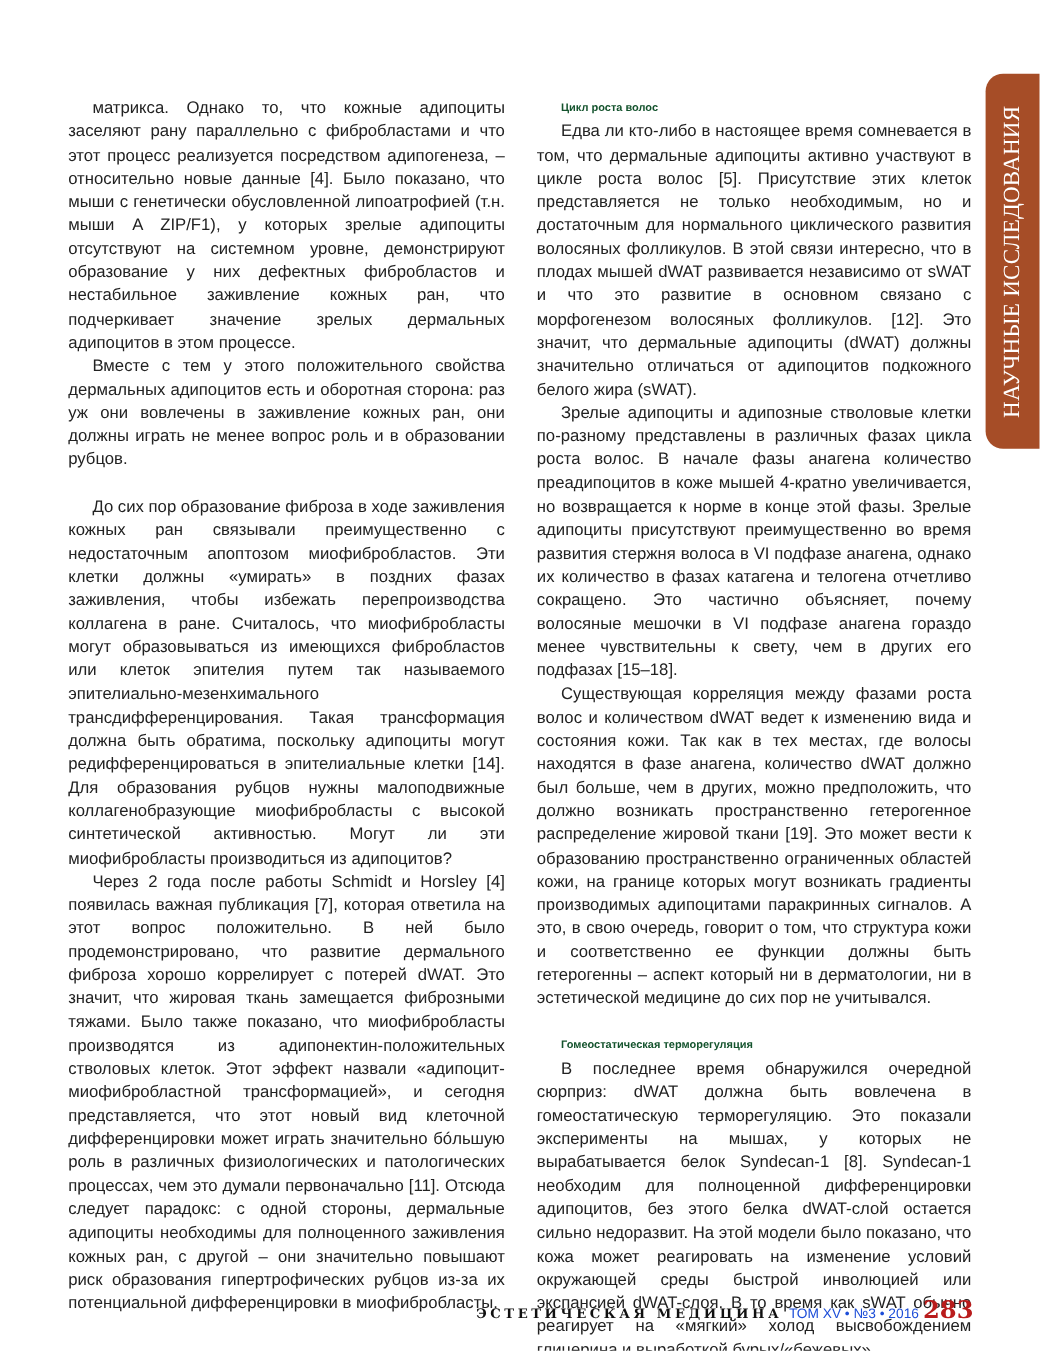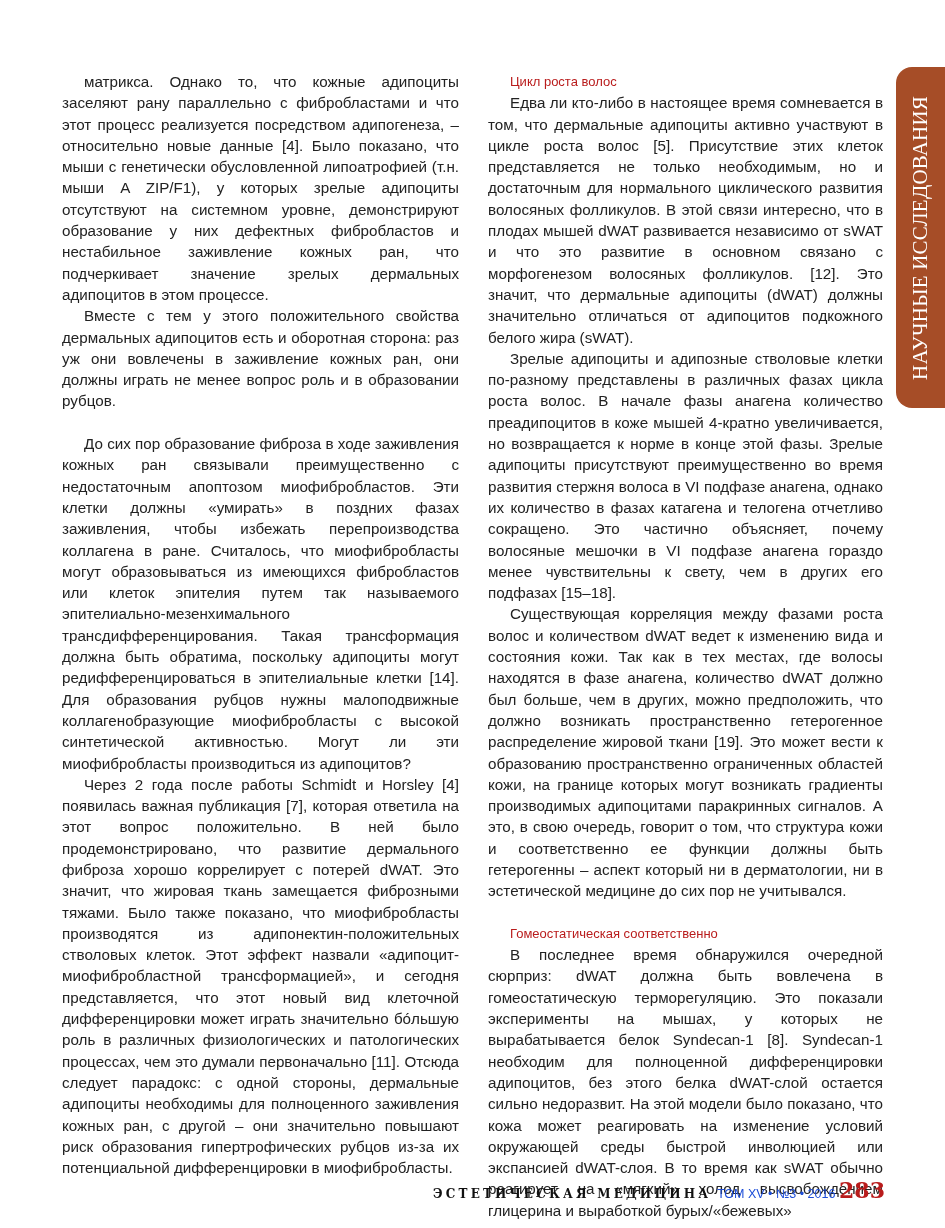--- a/index.html
+++ b/index.html
@@ -1,36 +1,36 @@
 <!DOCTYPE html>
 <html><head>
 <meta charset="utf-8">
 <style>
   html, body { margin: 0; padding: 0; background: #ffffff; }
   body { width: 945px; height: 1228px; position: relative; overflow: hidden; }
   .col {
     position: absolute;
-    top: 71px;
+    top: 88px;
     font-family: "Liberation Sans", sans-serif;
     font-size: 15.2px;
     line-height: 21.3px;
     color: #222222;
     text-align: justify;
     hyphens: manual;
   }
   .col-left { left: 62px; width: 397px; }
   .col-right { left: 488px; width: 395px; }
   .col p { margin: 0; text-indent: 22px; }
   .col h2 {
     margin: 0;
-    font-size: 13px;
+    font-size: 10px;
     line-height: 21.3px;
-    font-weight: normal;
+    font-weight: bold;
     padding-left: 22px;
-    color: #b91c1c;
+    color: #14532d;
   }
   .gap { height: 21.3px; }
   .side-tab {
     position: absolute;
     left: 896px;
     top: 67px;
     width: 60px;
     height: 341px;
     background: #a64d27;
     border-radius: 16px 0 0 16px;
@@ -88,21 +88,21 @@
   <p>До сих пор образование фиброза в ходе заживления кожных ран связывали преимущественно с недостаточным апоптозом миофибробластов. Эти клетки должны «умирать» в поздних фазах заживления, чтобы избежать перепроизводства коллагена в ране. Считалось, что миофибробласты могут образовываться из имеющихся фибробластов или клеток эпителия путем так называемого эпителиально-мезенхимального трансдифференцирования. Такая трансформация должна быть обратима, поскольку адипоциты могут редифференцироваться в эпителиальные клетки [14]. Для образования рубцов нужны малоподвижные коллагенобразующие миофибробласты с высокой синтетической активностью. Могут ли эти миофибробласты производиться из адипоцитов?</p>
   <p>Через 2 года после работы Schmidt и Horsley [4] появилась важная публикация [7], которая ответила на этот вопрос положительно. В ней было продемонстрировано, что развитие дермального фиброза хорошо коррелирует с потерей dWAT. Это значит, что жировая ткань замещается фиброзными тяжами. Было также показано, что миофибробласты производятся из адипонектин-положительных стволовых клеток. Этот эффект назвали «адипоцит-миофибробластной трансформацией», и сегодня представляется, что этот новый вид клеточной дифференцировки может играть значительно бóльшую роль в различных физиологических и патологических процессах, чем это думали первоначально [11]. Отсюда следует парадокс: с одной стороны, дермальные адипоциты необходимы для полноценного заживления кожных ран, с другой – они значительно повышают риск образования гипертрофических рубцов из-за их потенциальной дифференцировки в миофибробласты.</p>
 </div>
 
 <div class="col col-right">
   <h2>Цикл роста волос</h2>
   <p>Едва ли кто-либо в настоящее время сомневается в том, что дермальные адипоциты активно участвуют в цикле роста волос [5]. Присутствие этих клеток представляется не только необходимым, но и достаточным для нормального циклического развития волосяных фолликулов. В этой связи интересно, что в плодах мышей dWAT развивается независимо от sWAT и что это развитие в основном связано с морфогенезом волосяных фолликулов. [12]. Это значит, что дермальные адипоциты (dWAT) должны значительно отличаться от адипоцитов подкожного белого жира (sWAT).</p>
   <p>Зрелые адипоциты и адипозные стволовые клетки по-разному представлены в различных фазах цикла роста волос. В начале фазы анагена количество преадипоцитов в коже мышей 4-кратно увеличивается, но возвращается к норме в конце этой фазы. Зрелые адипоциты присутствуют преимущественно во время развития стержня волоса в VI подфазе анагена, однако их количество в фазах катагена и телогена отчетливо сокращено. Это частично объясняет, почему волосяные мешочки в VI подфазе анагена гораздо менее чувствительны к свету, чем в других его подфазах [15–18].</p>
   <p>Существующая корреляция между фазами роста волос и количеством dWAT ведет к изменению вида и состояния кожи. Так как в тех местах, где волосы находятся в фазе анагена, количество dWAT должно был больше, чем в других, можно предположить, что должно возникать пространственно гетерогенное распределение жировой ткани [19]. Это может вести к образованию пространственно ограниченных областей кожи, на границе которых могут возникать градиенты производимых адипоцитами паракринных сигналов. А это, в свою очередь, говорит о том, что структура кожи и соответственно ее функции должны быть гетерогенны – аспект который ни в дерматологии, ни в эстетической медицине до сих пор не учитывался.</p>
   <div class="gap"></div>
-  <h2>Гомеостатическая соответственно</h2>
+  <h2>Гомеостатическая терморегуляция</h2>
   <p>В последнее время обнаружился очередной сюрприз: dWAT должна быть вовлечена в гомеостатическую терморегуляцию. Это показали эксперименты на мышах, у которых не вырабатывается белок Syndecan-1 [8]. Syndecan-1 необходим для полноценной дифференцировки адипоцитов, без этого белка dWAT-слой остается сильно недоразвит. На этой модели было показано, что кожа может реагировать на изменение условий окружающей среды быстрой инволюцией или экспансией dWAT-слоя. В то время как sWAT обычно реагирует на «мягкий» холод высвобождением глицерина и выработкой бурых/«бежевых»</p>
 </div>
 
 <div class="side-tab">
   <span class="side-tab-label">НАУЧНЫЕ ИССЛЕДОВАНИЯ</span>
 </div>
 
 <div class="footer">
   <span class="footer-journal">ЭСТЕТИЧЕСКАЯ МЕДИЦИНА</span>
   <span class="footer-issue">ТОМ XV • №3 • 2016</span>

